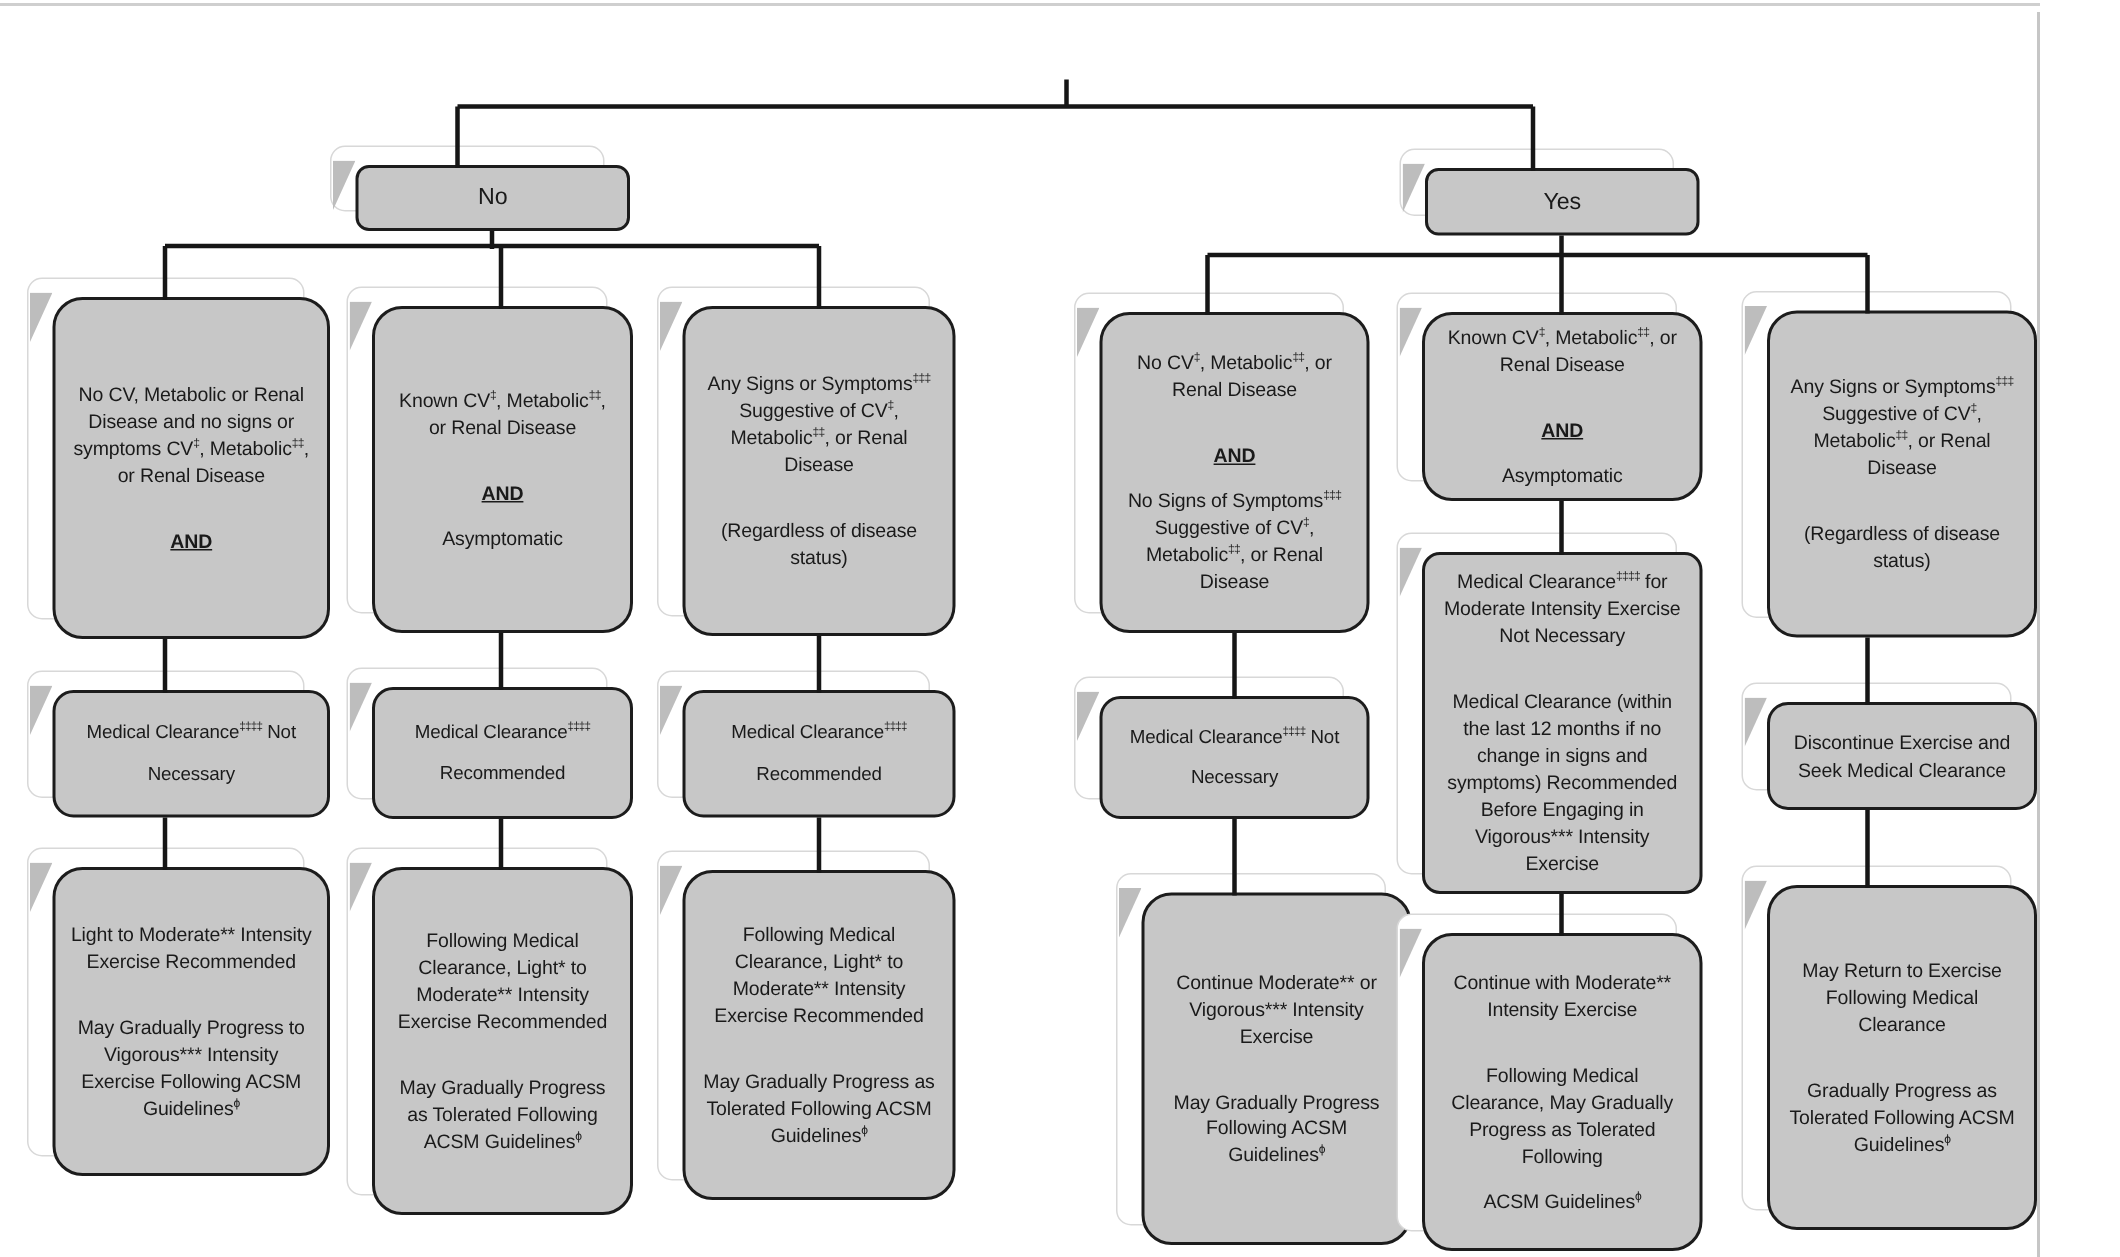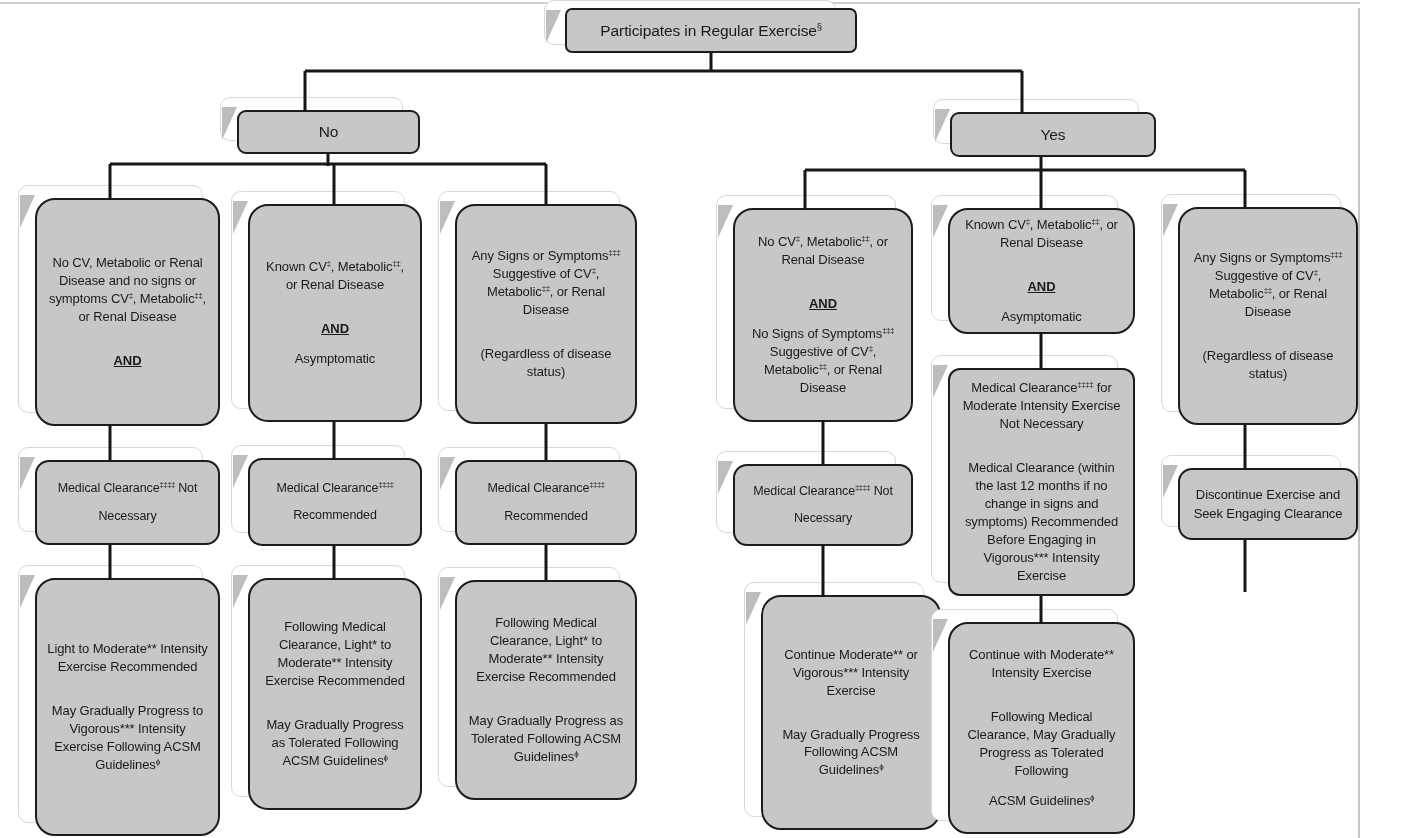--- a/index.html
+++ b/index.html
@@ -40,42 +40,42 @@
   .para.and+.para{margin-top:12px;}
   .para.tight{margin-top:12px;}
   sup{font-size:0.62em;vertical-align:super;line-height:0;letter-spacing:-0.5px;}
 
   
   #n-root{left:565px;top:8px;width:292px;height:45px;}
   #n-root .ghost{left:-21px;top:-8px;}
   #n-root .box{border-radius:7px;}
   #n-root .content,#n-no .content,#n-yes .content{font-size:15.5px;}
   #n-no{left:237px;top:110px;width:183px;height:44px;}
-  #n-yes{left:950px;top:112px;width:183px;height:45px;padding-left:23px;}
+  #n-yes{left:950px;top:112px;width:183px;height:45px;}
   #n-no .box,#n-yes .box{border-radius:9px;}
 
   #n-c1r1{left:35px;top:198px;width:185px;height:228px;}
   #n-c2r1{left:248px;top:204px;width:174px;height:218px;}
   #n-c3r1{left:455px;top:204px;width:182px;height:220px;}
   #n-c4r1{left:733px;top:208px;width:180px;height:214px;}
   #n-c5r1{left:948px;top:208px;width:187px;height:126px;}
   #n-c6r1{left:1178px;top:207px;width:180px;height:218px;}
 
   #n-c1r2{left:35px;top:460px;width:185px;height:85px;}
   #n-c2r2{left:248px;top:458px;width:174px;height:88px;}
   #n-c3r2{left:455px;top:460px;width:182px;height:85px;}
   #n-c4r2{left:733px;top:464px;width:180px;height:82px;}
   #n-c5r2{left:948px;top:368px;width:187px;height:228px;}
   #n-c6r2{left:1178px;top:468px;width:180px;height:72px;}
   #n-c1r2 .box,#n-c2r2 .box,#n-c3r2 .box,#n-c4r2 .box,#n-c6r2 .box{border-radius:14px;}
   #n-c5r2 .box{border-radius:12px;}
   #n-c1r2 .content,#n-c2r2 .content,#n-c3r2 .content,#n-c4r2 .content{line-height:2.2;font-size:12.5px;}
   #n-c6r2 .content{line-height:1.5;}
 
-  #n-c1r3{left:35px;top:578px;width:185px;height:258px;}
+  #n-c1r3{left:35px;top:578px;width:185px;height:206px;}
   #n-c2r3{left:248px;top:578px;width:174px;height:232px;}
   #n-c3r3{left:455px;top:580px;width:182px;height:220px;}
   #n-c4r3{left:761px;top:595px;width:180px;height:235px;}
   #n-c5r3{left:948px;top:622px;width:187px;height:212px;}
   #n-c6r3{left:1178px;top:590px;width:180px;height:230px;}
 </style>
 </head>
 <body>
 
 <div id="stage">
@@ -106,28 +106,20 @@
       M546 424 V462
       M546 545 V582
       M823 422 V466
       M823 546 V597
       M1041 334 V370
       M1041 596 V624
       M1245 425 V470
       M1245 540 V592"></path>
   </svg>
 
-  <div class="node" id="n-root">
-    <div class="ghost"></div>
-    <div class="box">
-        <div class="content">
-          <div class="para">Participates in Regular Exercise<sup>§</sup></div>
-        </div>
-      </div>
-  </div>
 
   <div class="node" id="n-no">
     <div class="ghost"></div>
     <div class="box">
         <div class="content">
           <div class="para">No</div>
         </div>
       </div>
   </div>
 
@@ -236,21 +228,21 @@
         <div class="content">
           <div class="para">Medical Clearance<sup>‡‡‡‡</sup> for Moderate Intensity Exercise Not Necessary</div>
           <div class="para">Medical Clearance (within the last 12 months if no change in signs and symptoms) Recommended Before Engaging in Vigorous*** Intensity Exercise</div>
         </div>
       </div>
   </div>
   <div class="node" id="n-c6r2">
     <div class="ghost"></div>
     <div class="box">
         <div class="content">
-          <div class="para">Discontinue Exercise and Seek Engaging Clearance</div>
+          <div class="para">Discontinue Exercise and Seek Medical Clearance</div>
         </div>
       </div>
   </div>
 
   <div class="node" id="n-c1r3">
     <div class="ghost"></div>
     <div class="box">
         <div class="content">
           <div class="para">Light to Moderate** Intensity Exercise Recommended</div>
           <div class="para">May Gradually Progress to Vigorous*** Intensity Exercise Following ACSM Guidelines<sup>ϕ</sup></div>
@@ -287,14 +279,23 @@
   <div class="node" id="n-c5r3">
     <div class="ghost"></div>
     <div class="box">
         <div class="content">
           <div class="para">Continue with Moderate** Intensity Exercise</div>
           <div class="para">Following Medical Clearance, May Gradually Progress as Tolerated Following</div>
           <div class="para tight">ACSM Guidelines<sup>ϕ</sup></div>
         </div>
       </div>
   </div>
+  <div class="node" id="n-c6r3">
+    <div class="ghost"></div>
+    <div class="box">
+        <div class="content">
+          <div class="para">May Return to Exercise Following Medical Clearance</div>
+          <div class="para">Gradually Progress as Tolerated Following ACSM Guidelines<sup>ϕ</sup></div>
+        </div>
+      </div>
+  </div>
 
 </div>
 
 </body></html>

